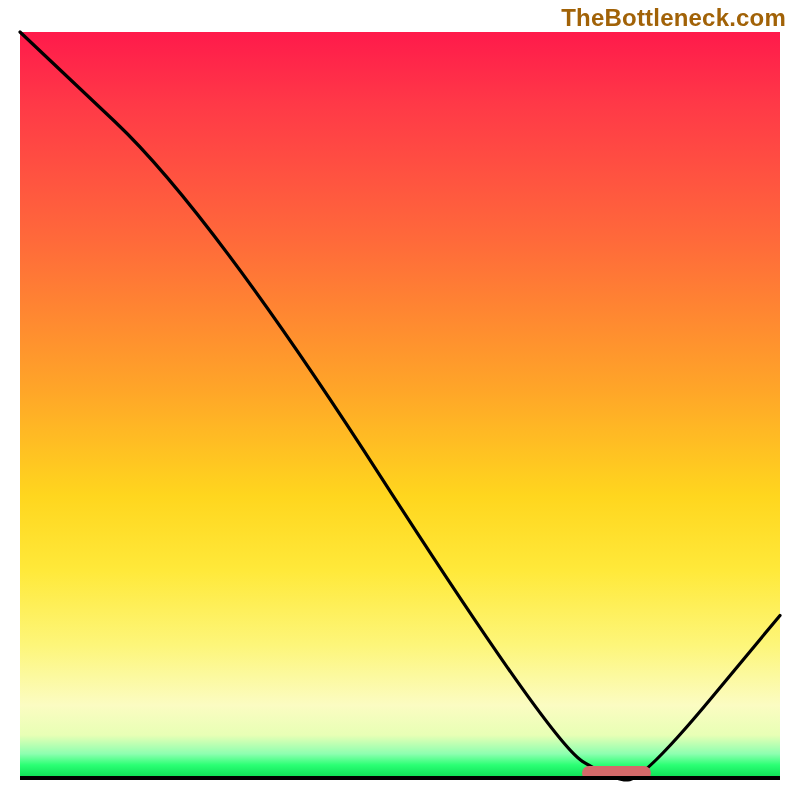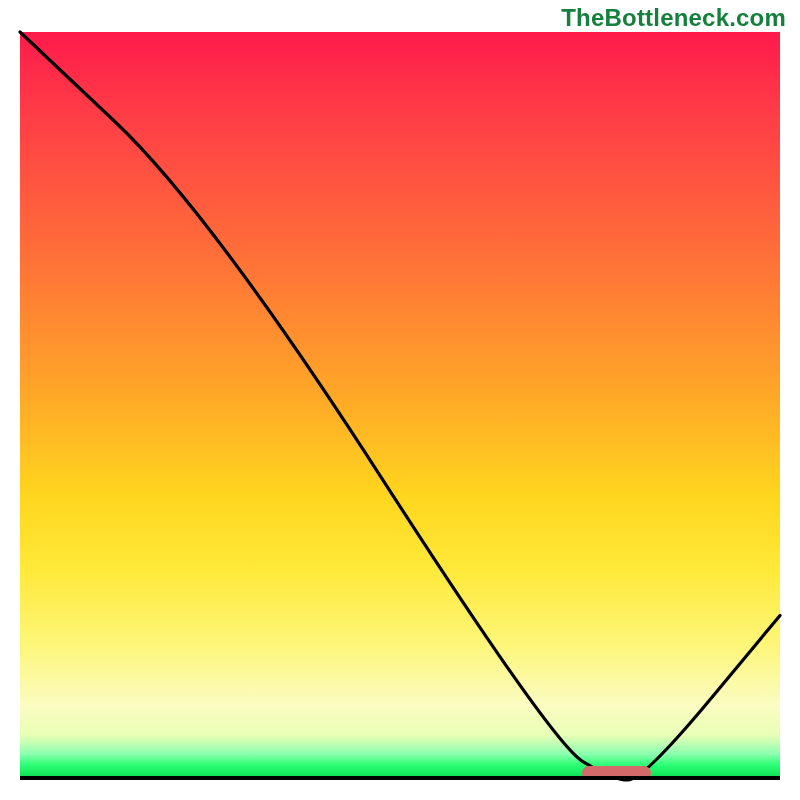--- a/index.html
+++ b/index.html
@@ -15,21 +15,21 @@
     position: relative;
     width: 800px;
     height: 800px;
   }
   .watermark {
     position: absolute;
     top: 4px;
     right: 14px;
     font-size: 24px;
     font-weight: 600;
-    color: #15803d;
+    color: #a16207;
     letter-spacing: 0.2px;
     user-select: none;
   }
   
   .plot-area {
     position: absolute;
     left: 20px;
     top: 32px;
     width: 760px;
     height: 748px;

